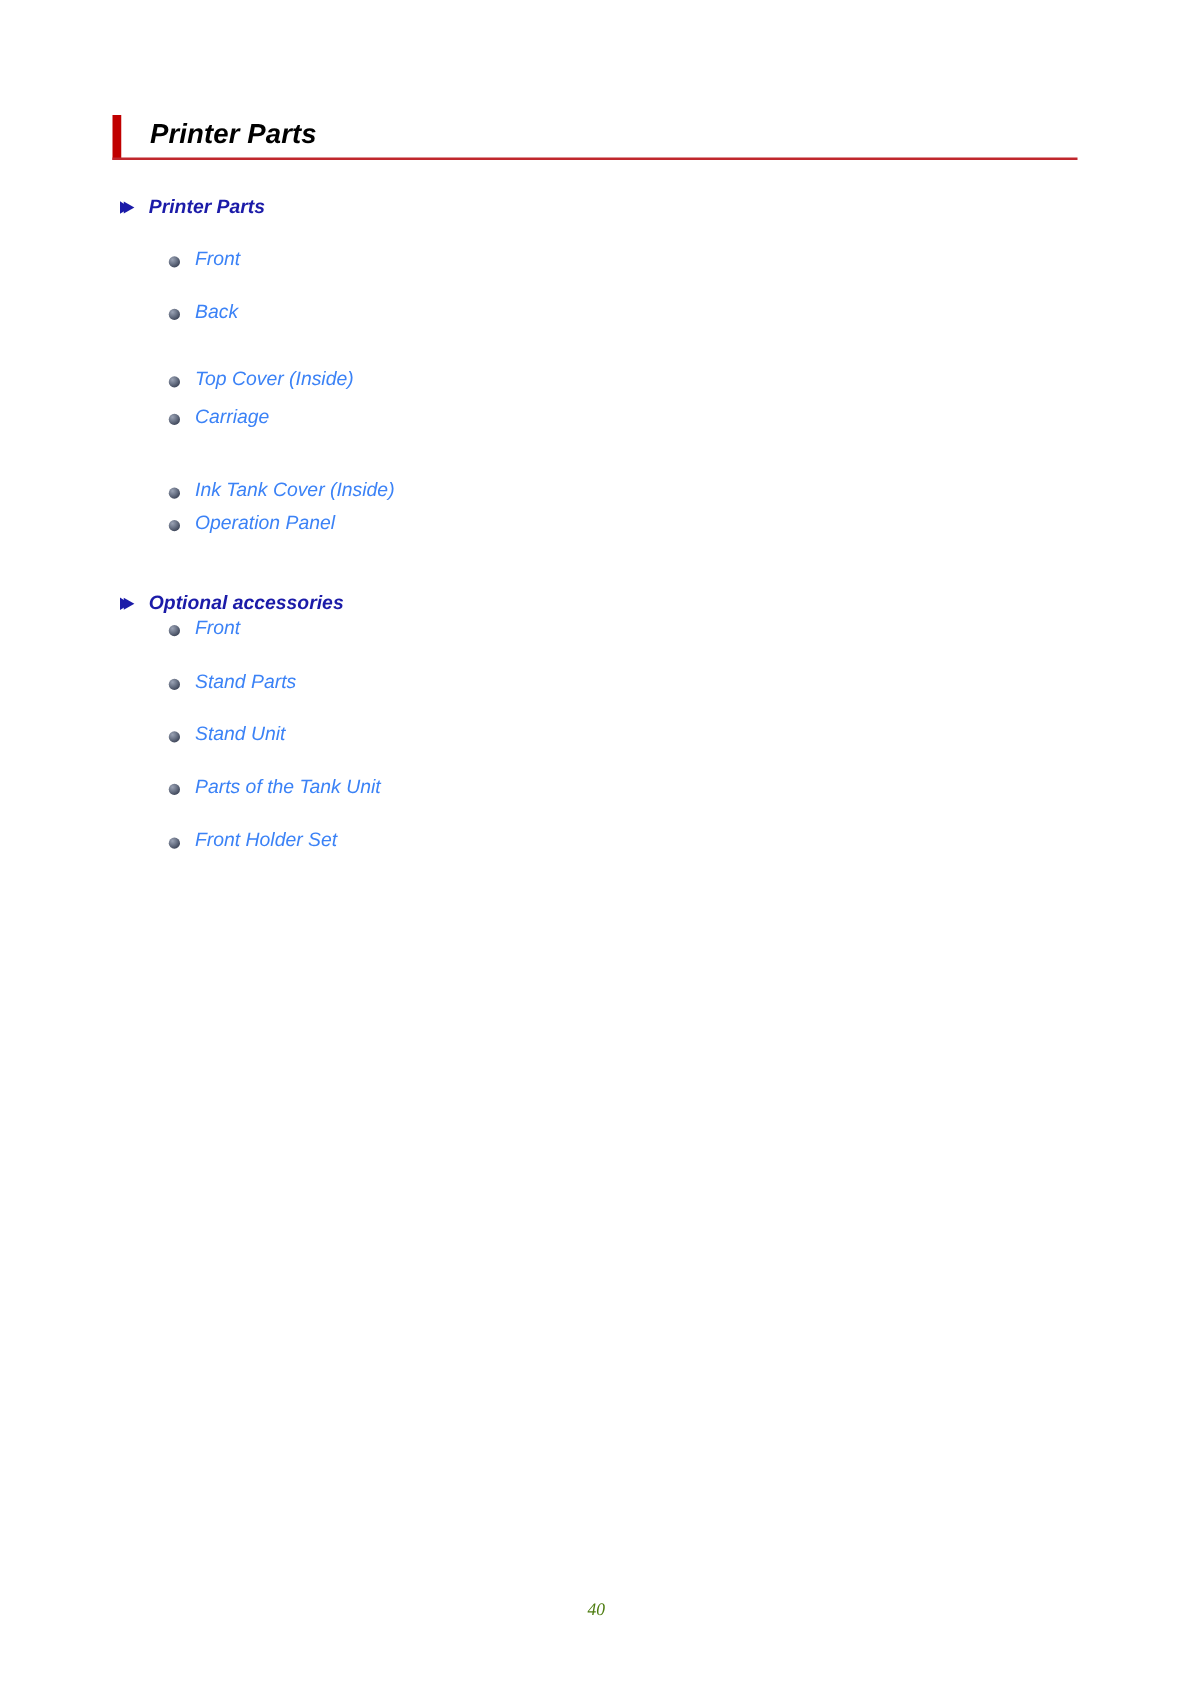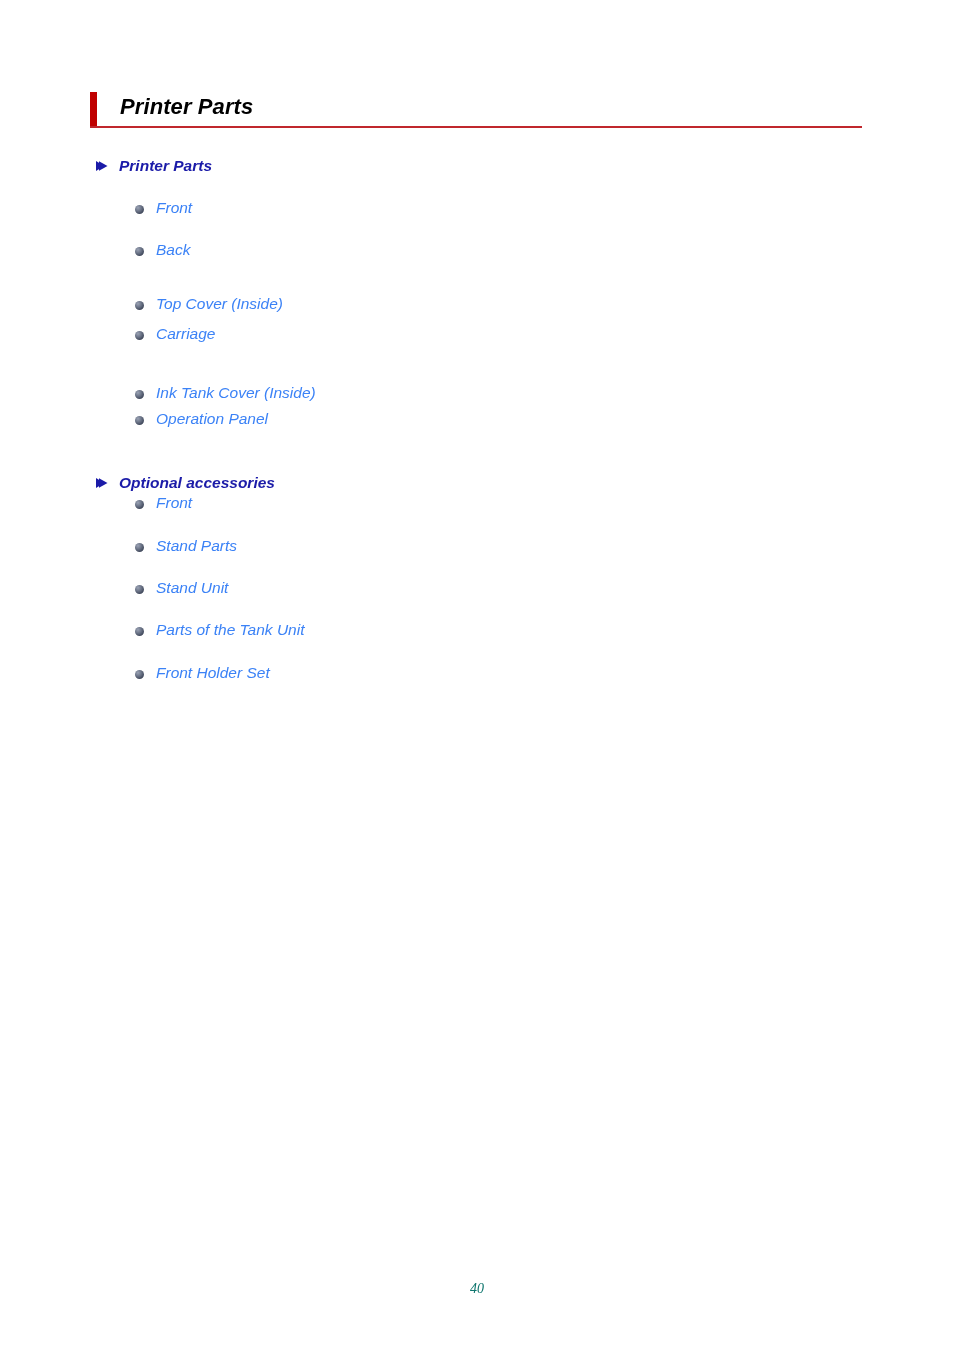--- a/index.html
+++ b/index.html
@@ -122,21 +122,21 @@
 
   
   .page-number {
     position: absolute;
     left: 0;
     top: 1281px;
     width: 954px;
     text-align: center;
     font-family: "Liberation Serif", serif;
     font-size: 14px;
-    color: #0f766e;
+    color: #4d7c0f;
   }
 </style>
 </head>
 <body>
 
 <div class="page">
 
   <div class="title-block">
     <div class="title-bar"></div>
     <h1 class="page-title">Printer Parts</h1>

